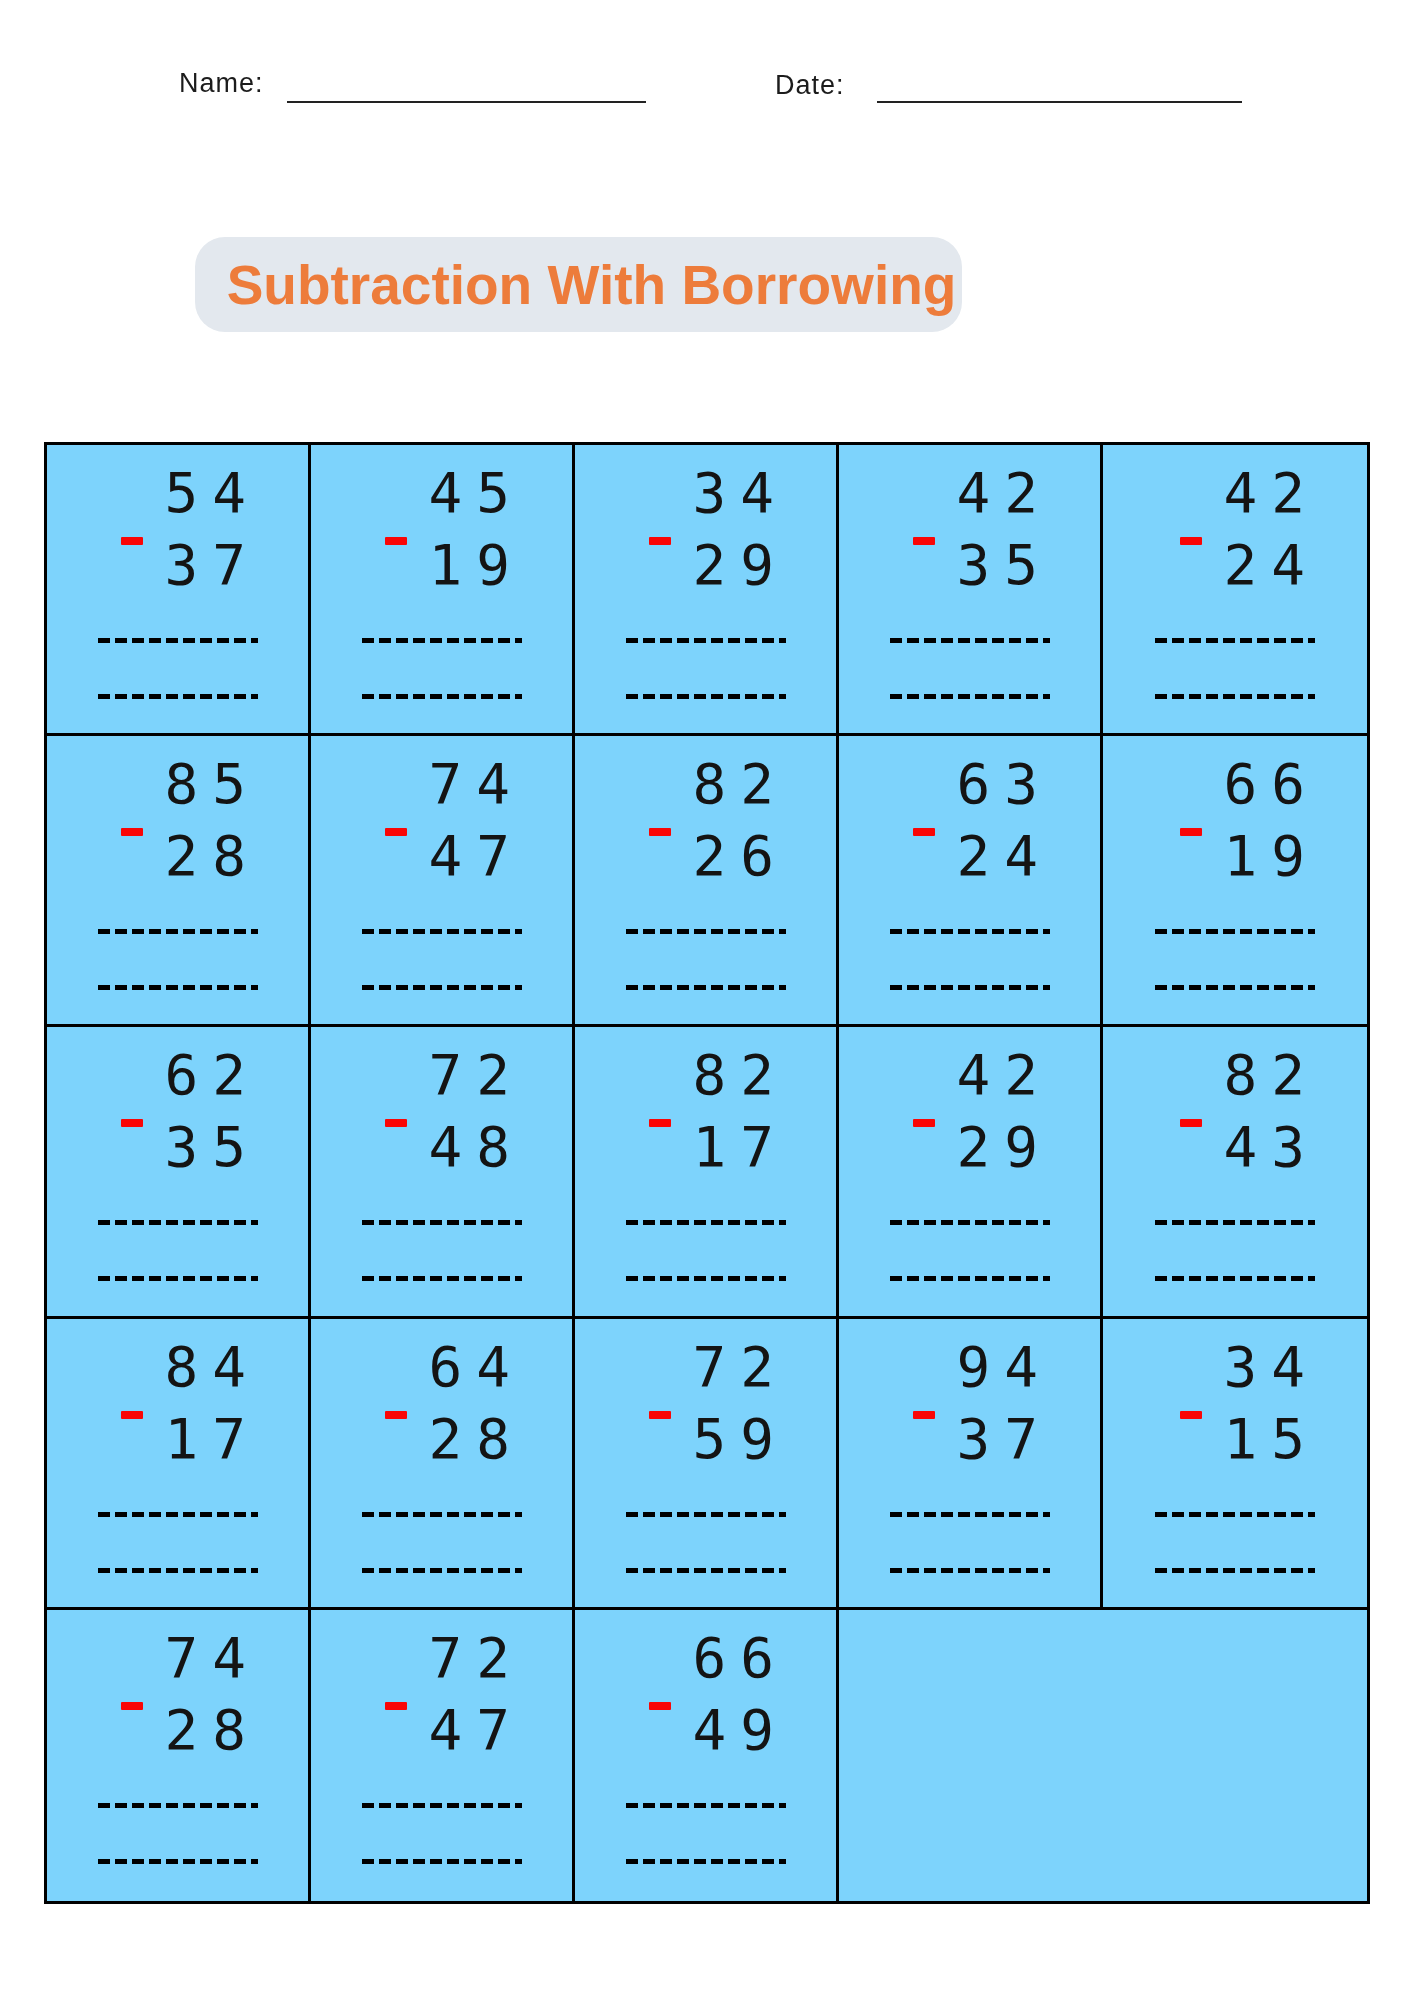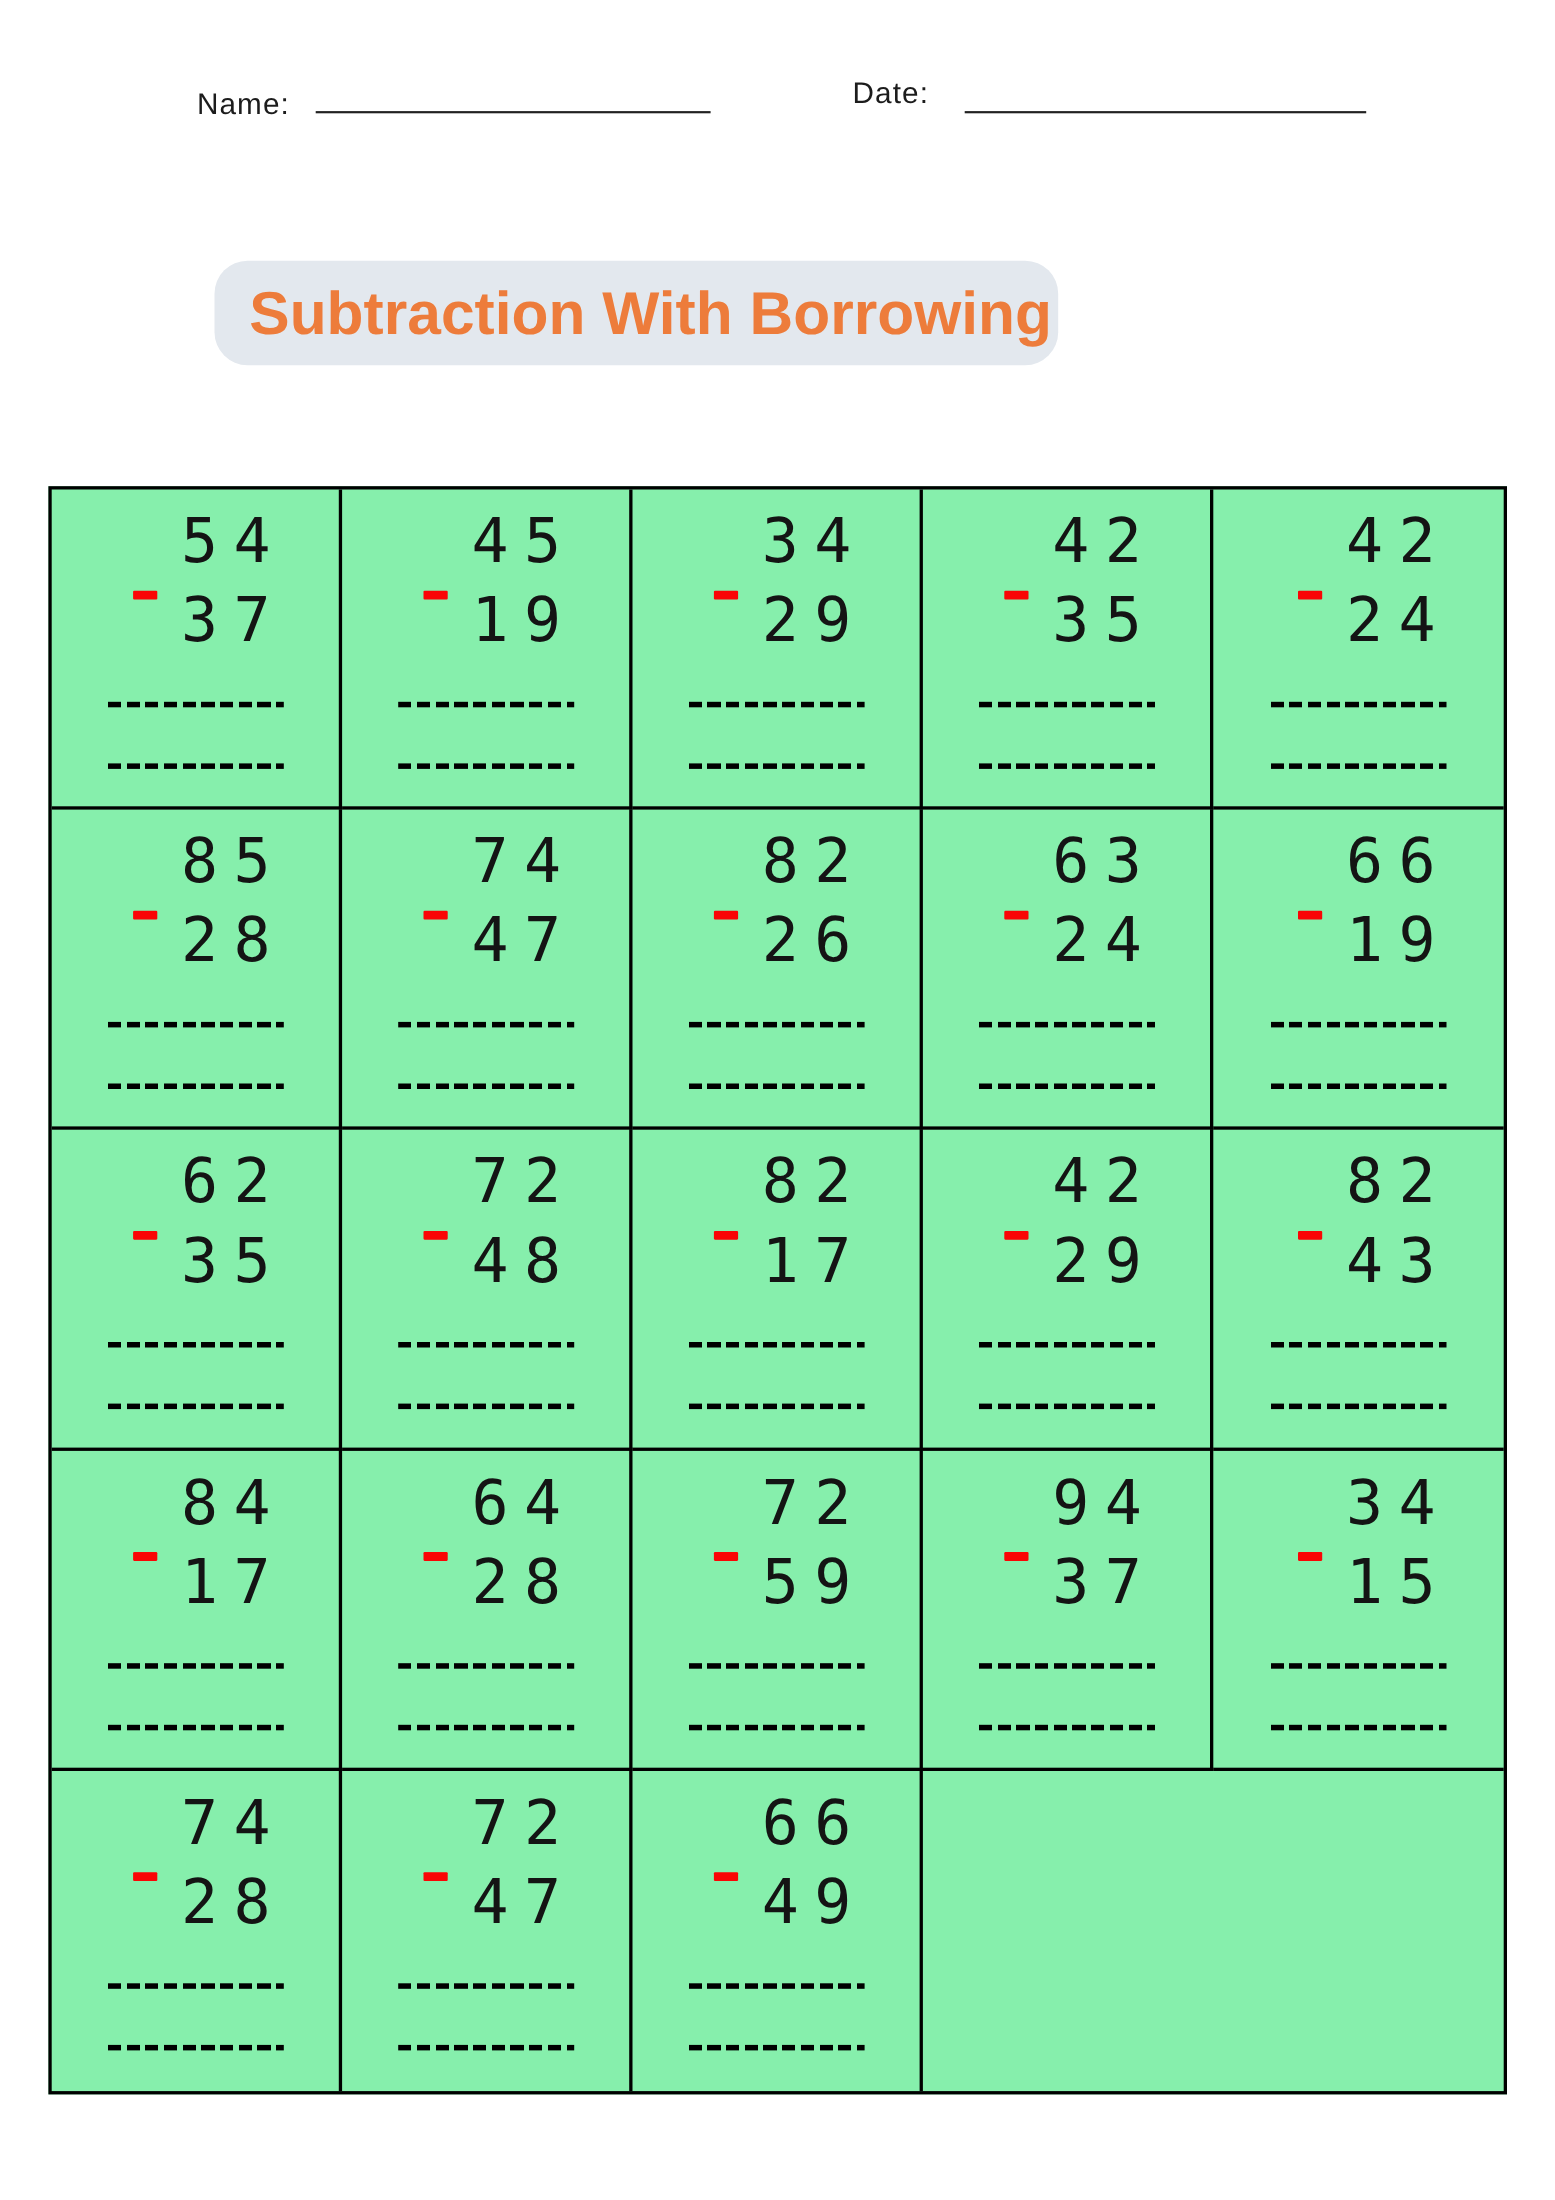--- a/index.html
+++ b/index.html
@@ -19,21 +19,21 @@
   }
 
   
   .field-label{
     position:absolute;
     font-size:27px;
     color:#1c1c1c;
     letter-spacing:1px;
     font-weight:400;
   }
-  .name-label{left:179px;top:80px;}
+  .name-label{left:179px;top:68px;}
   .date-label{left:775px;top:70px;}
   .write-line{
     position:absolute;
     height:0;
     border-bottom:2px solid #222;
   }
   .name-line{left:287px;top:101px;width:359px;}
   .date-line{left:877px;top:101px;width:365px;}
 
   
@@ -55,21 +55,21 @@
 
   
   .grid{
     position:absolute;
     left:44px;top:442px;
     width:1326px;height:1462px;
     border:3px solid #000;
     display:grid;
     grid-template-columns:repeat(5,1fr);
     grid-template-rows:repeat(5,1fr);
-    background:#86efac;
+    background:#7dd3fc;
   }
   .cell{
     position:relative;
     border-right:3px solid #000;
     border-bottom:3px solid #000;
   }
   .cell:nth-child(5n){border-right:none;}
   .cell:nth-child(n+21){border-bottom:none;}
 
   .num{

